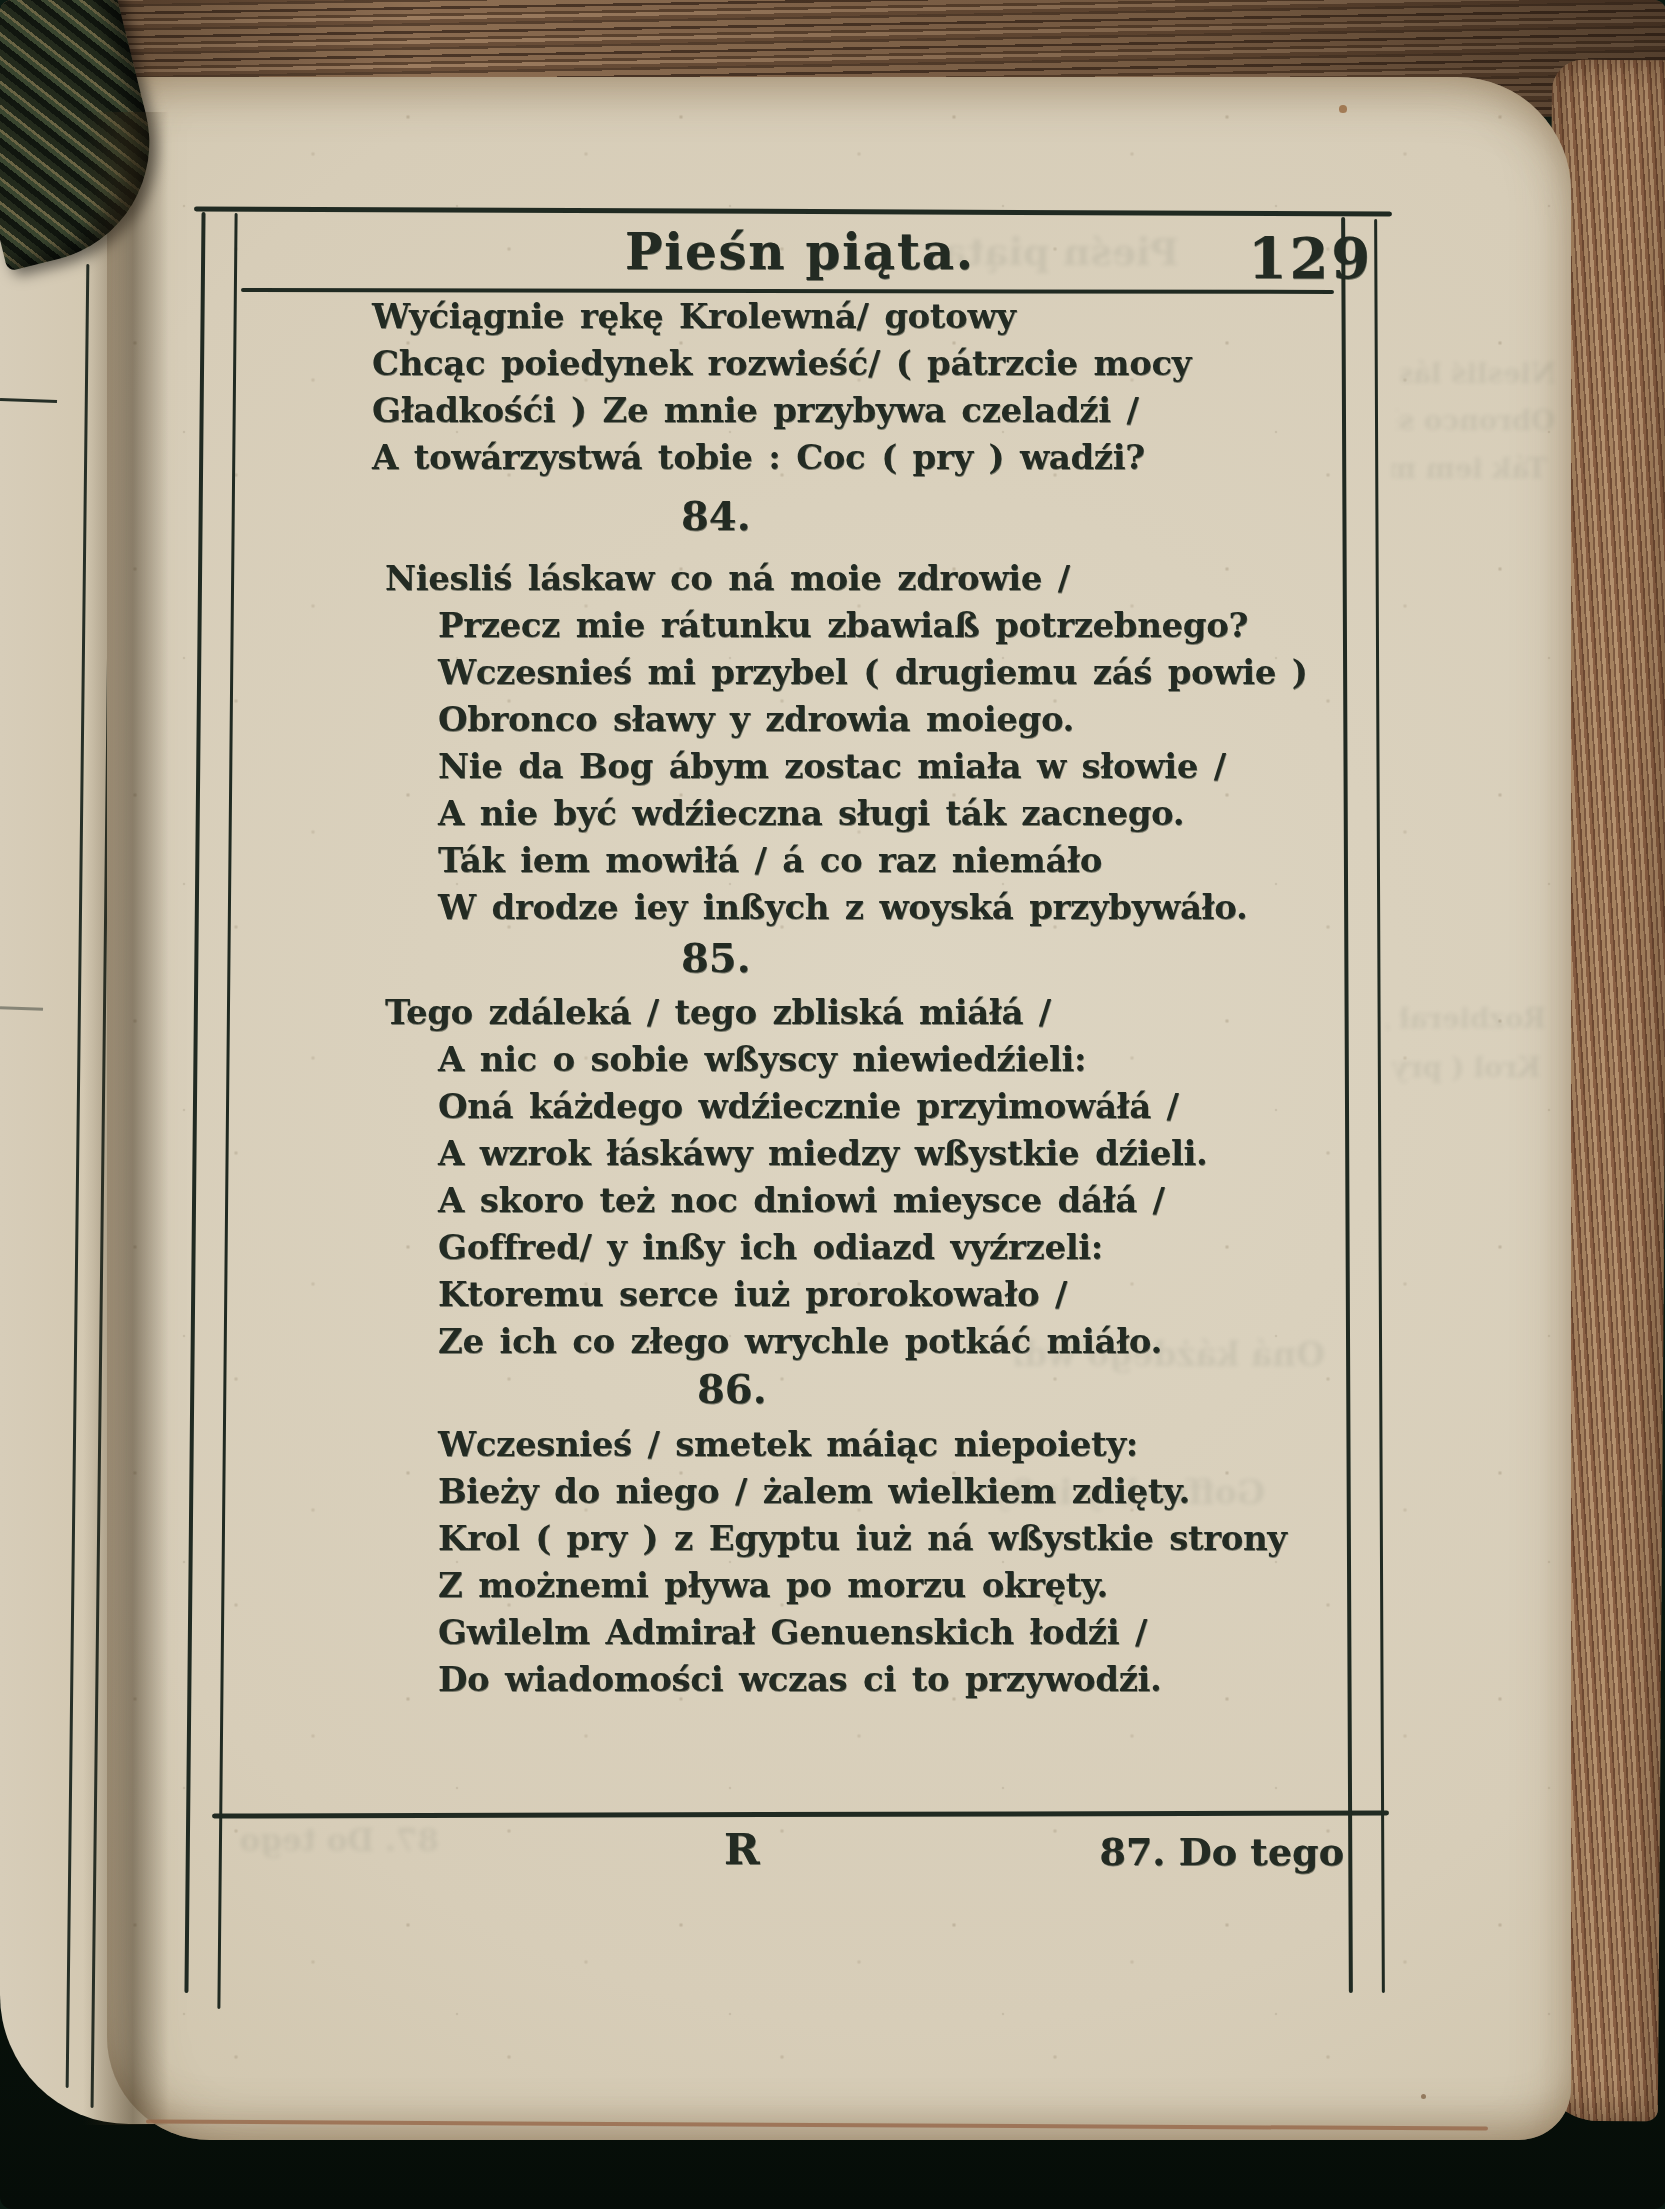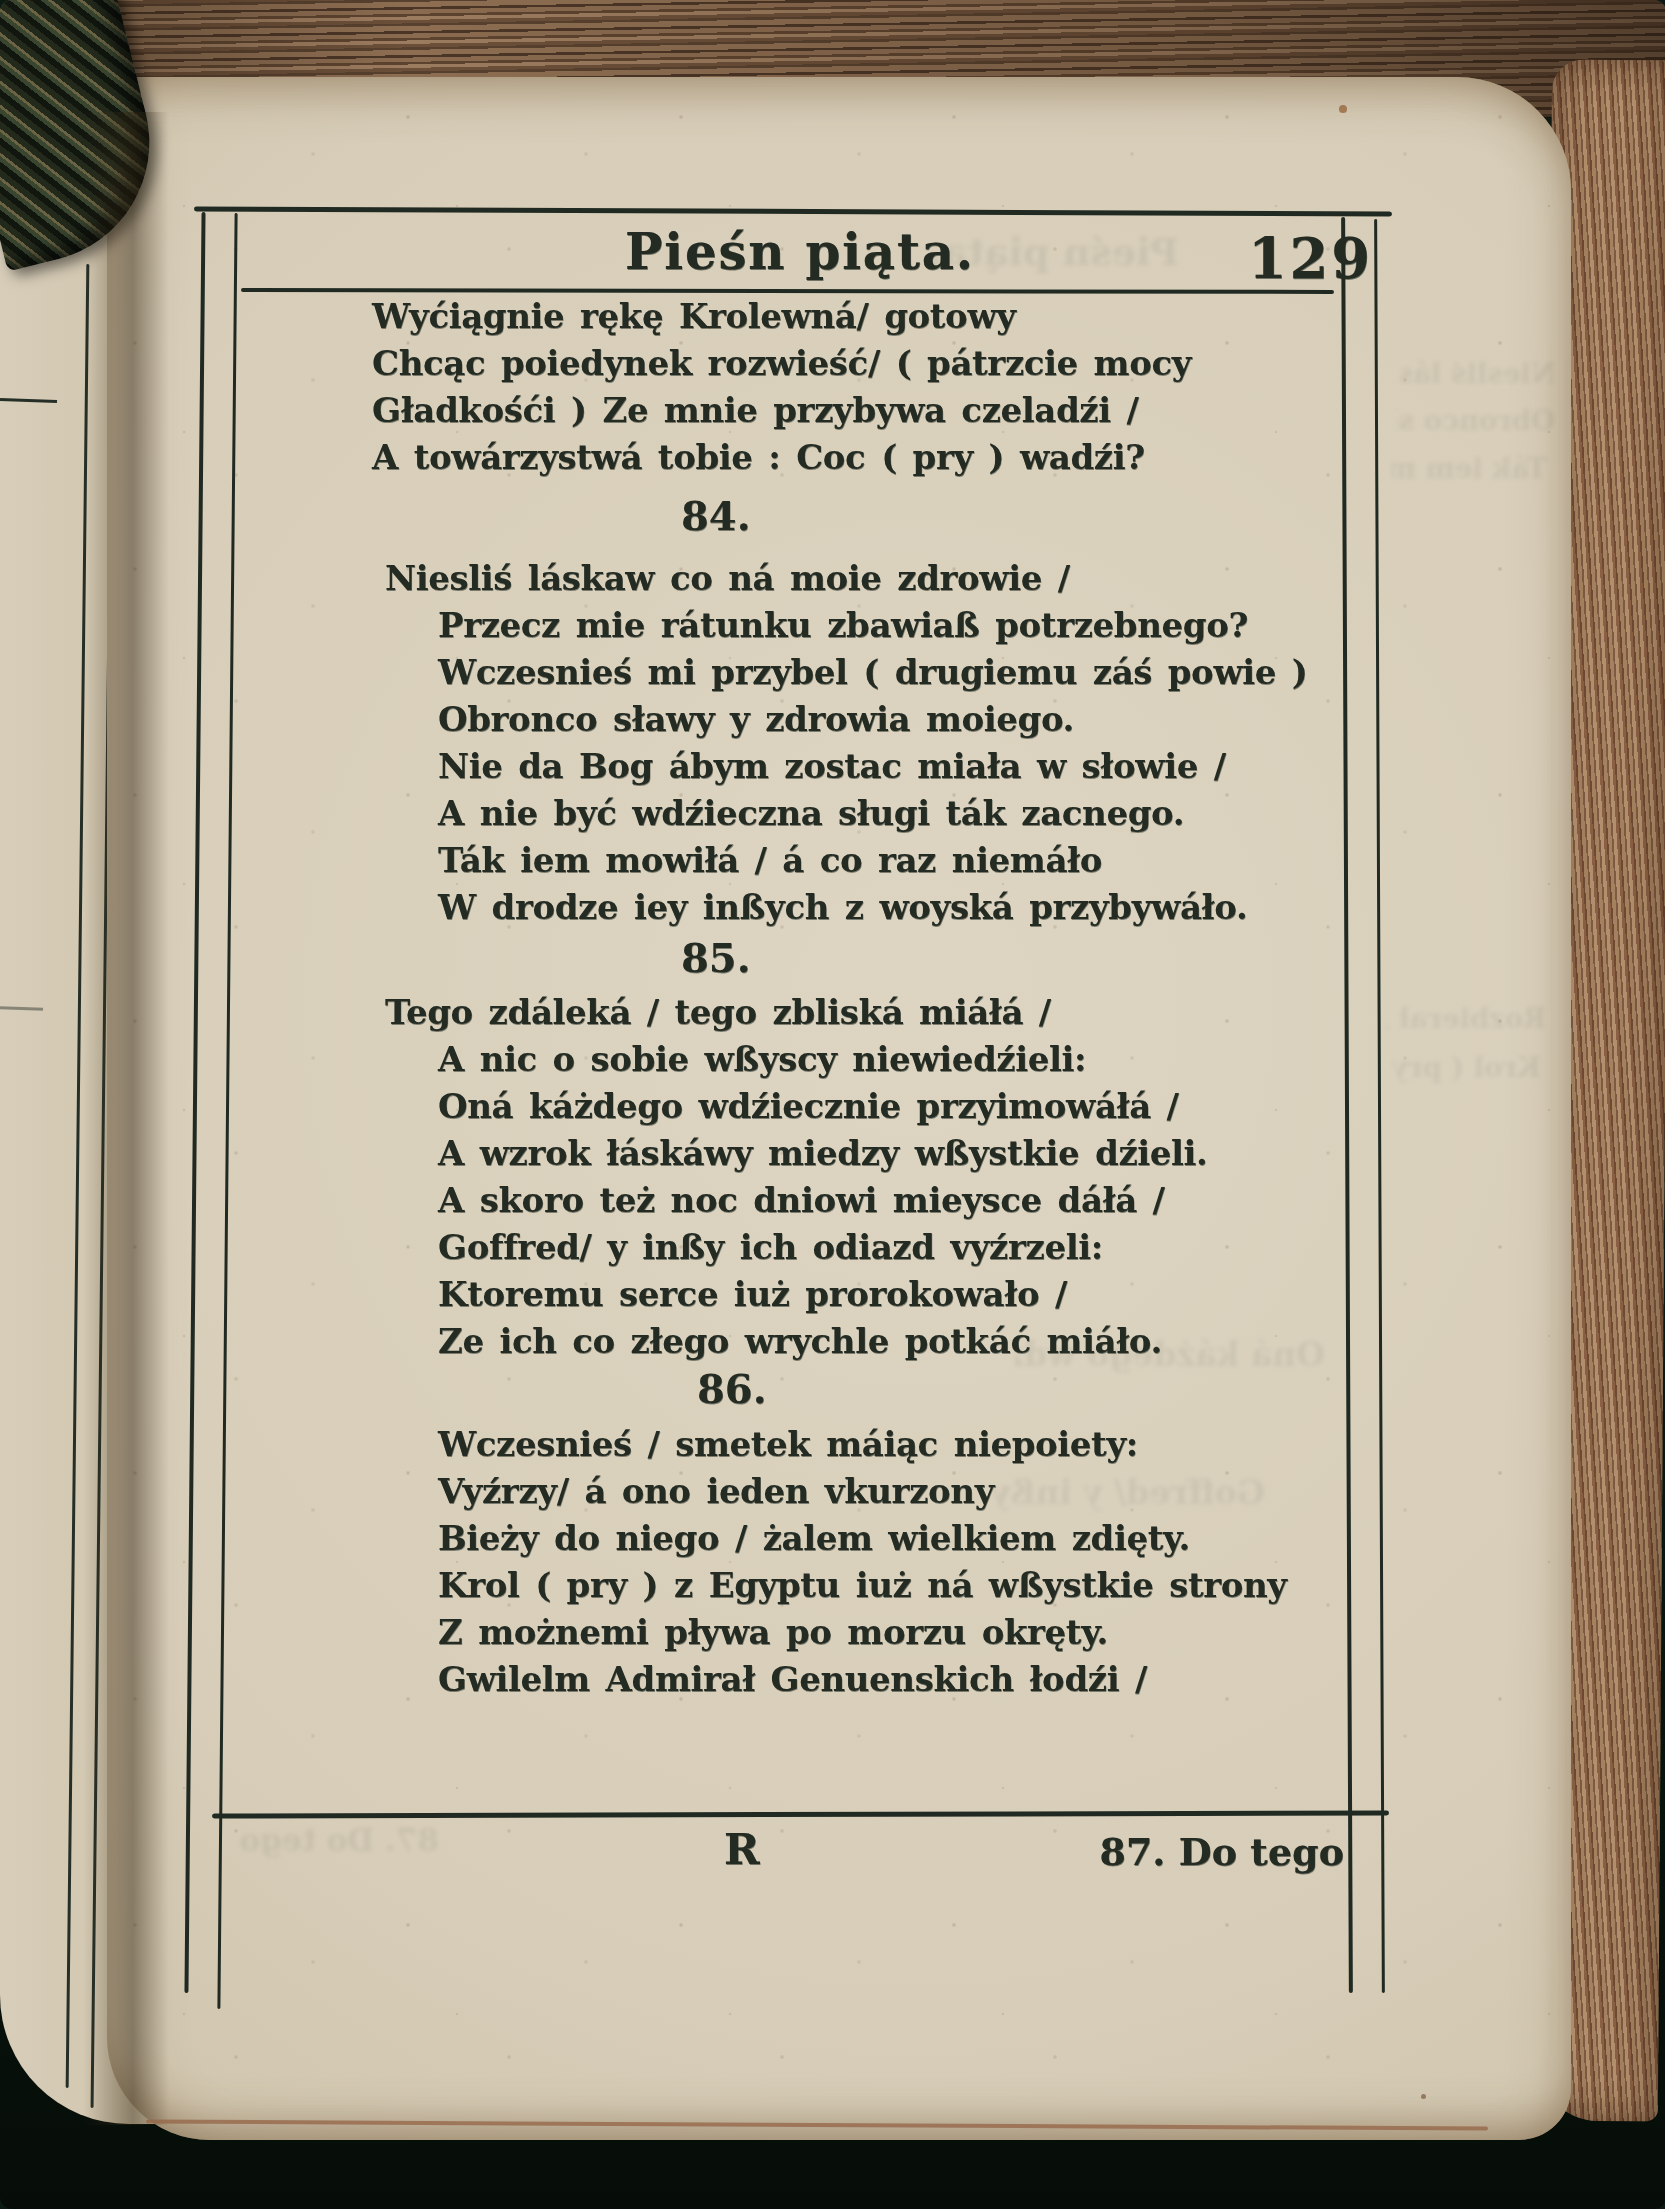--- a/index.html
+++ b/index.html
@@ -161,24 +161,24 @@
     <div class="line">A wzrok łáskáwy miedzy wßystkie dźieli.</div>
     <div class="line">A skoro też noc dniowi mieysce dáłá /</div>
     <div class="line">Goffred/ y inßy ich odiazd vyźrzeli:</div>
     <div class="line">Ktoremu serce iuż prorokowało /</div>
     <div class="line">Ze ich co złego wrychle potkáć miáło.</div>
   </div>
 
   <div class="stanza-number" style="left:697px;top:1365px;">86.</div>
   <div class="verse-block stanza" style="left:385px;top:1421px;">
     <div class="line">Wczesnieś / smetek máiąc niepoiety:</div>
-    <div class="line">Vyźrzy/ á ono ieden vkurzony</div>
     <div class="line">Bieży do niego / żalem wielkiem zdięty.</div>
     <div class="line">Krol ( pry ) z Egyptu iuż ná wßystkie strony</div>
     <div class="line">Z możnemi pływa po morzu okręty.</div>
     <div class="line">Gwilelm Admirał Genuenskich łodźi /</div>
+    <div class="line">Do wiadomości wczas ci to przywodźi.</div>
   </div>
 
   <div class="ink signature">R</div>
   <div class="ink catchword">87. Do tego</div>
 
 </div>
 
 
 </body></html>

